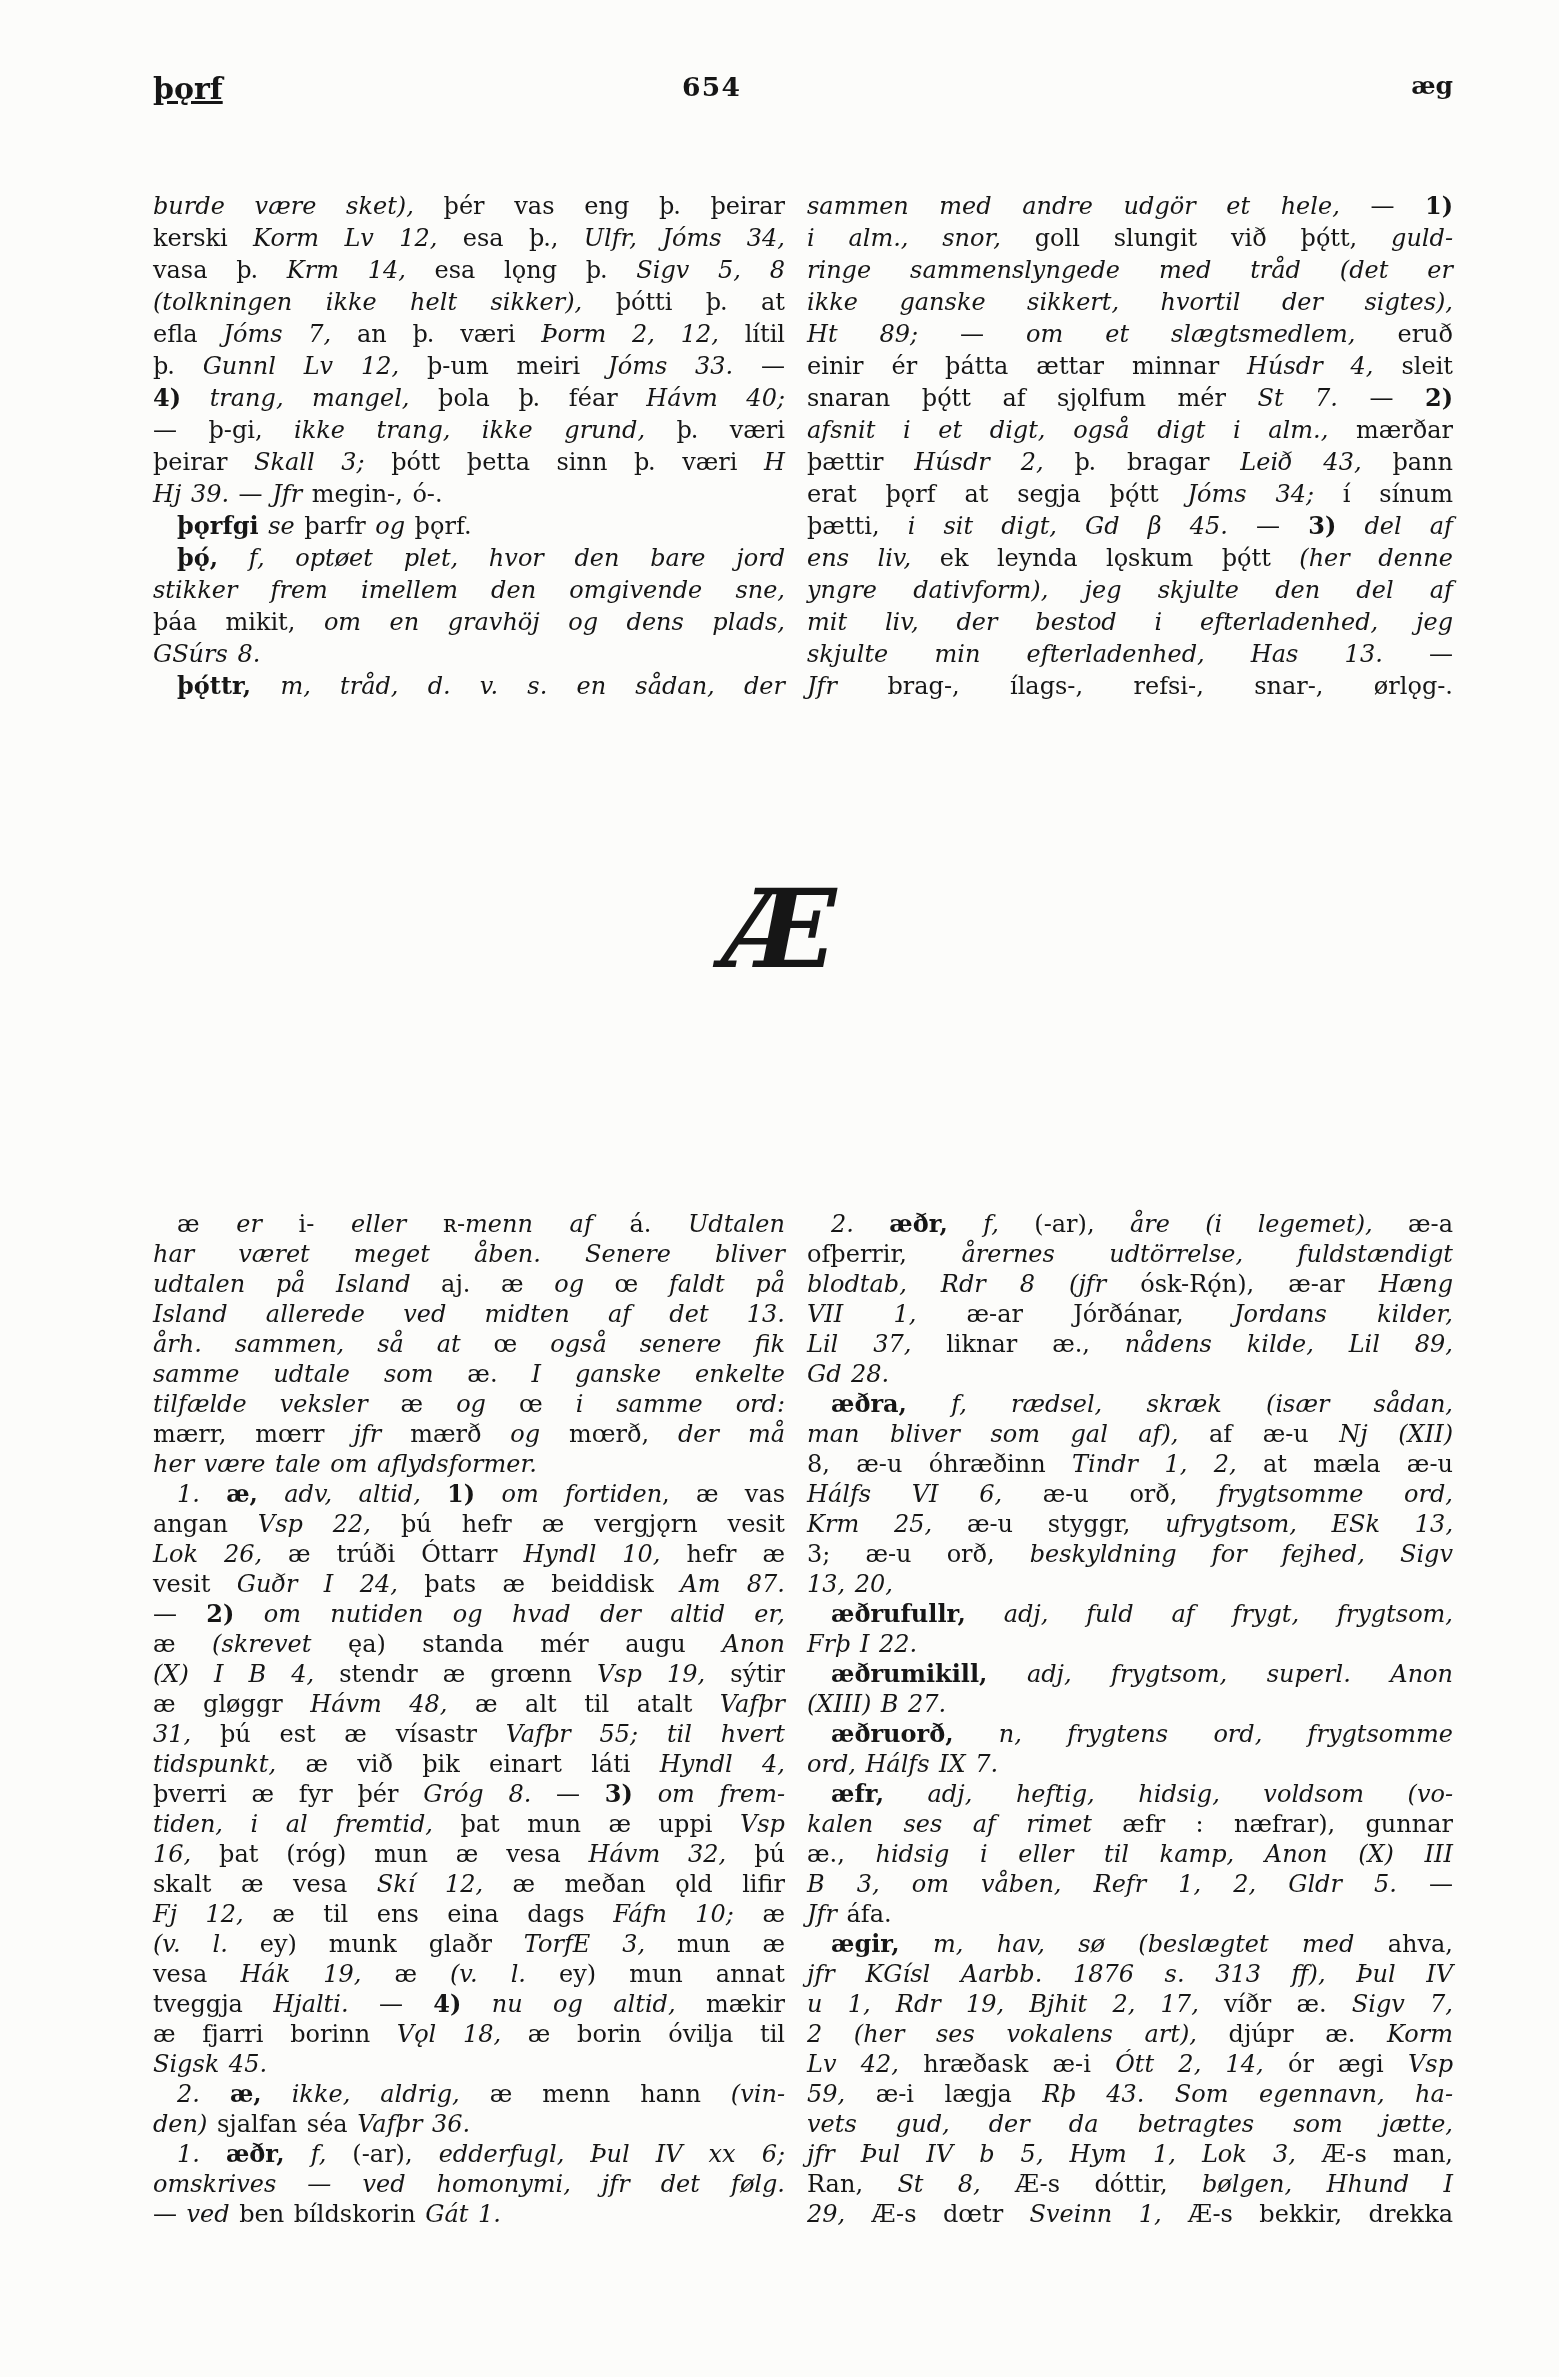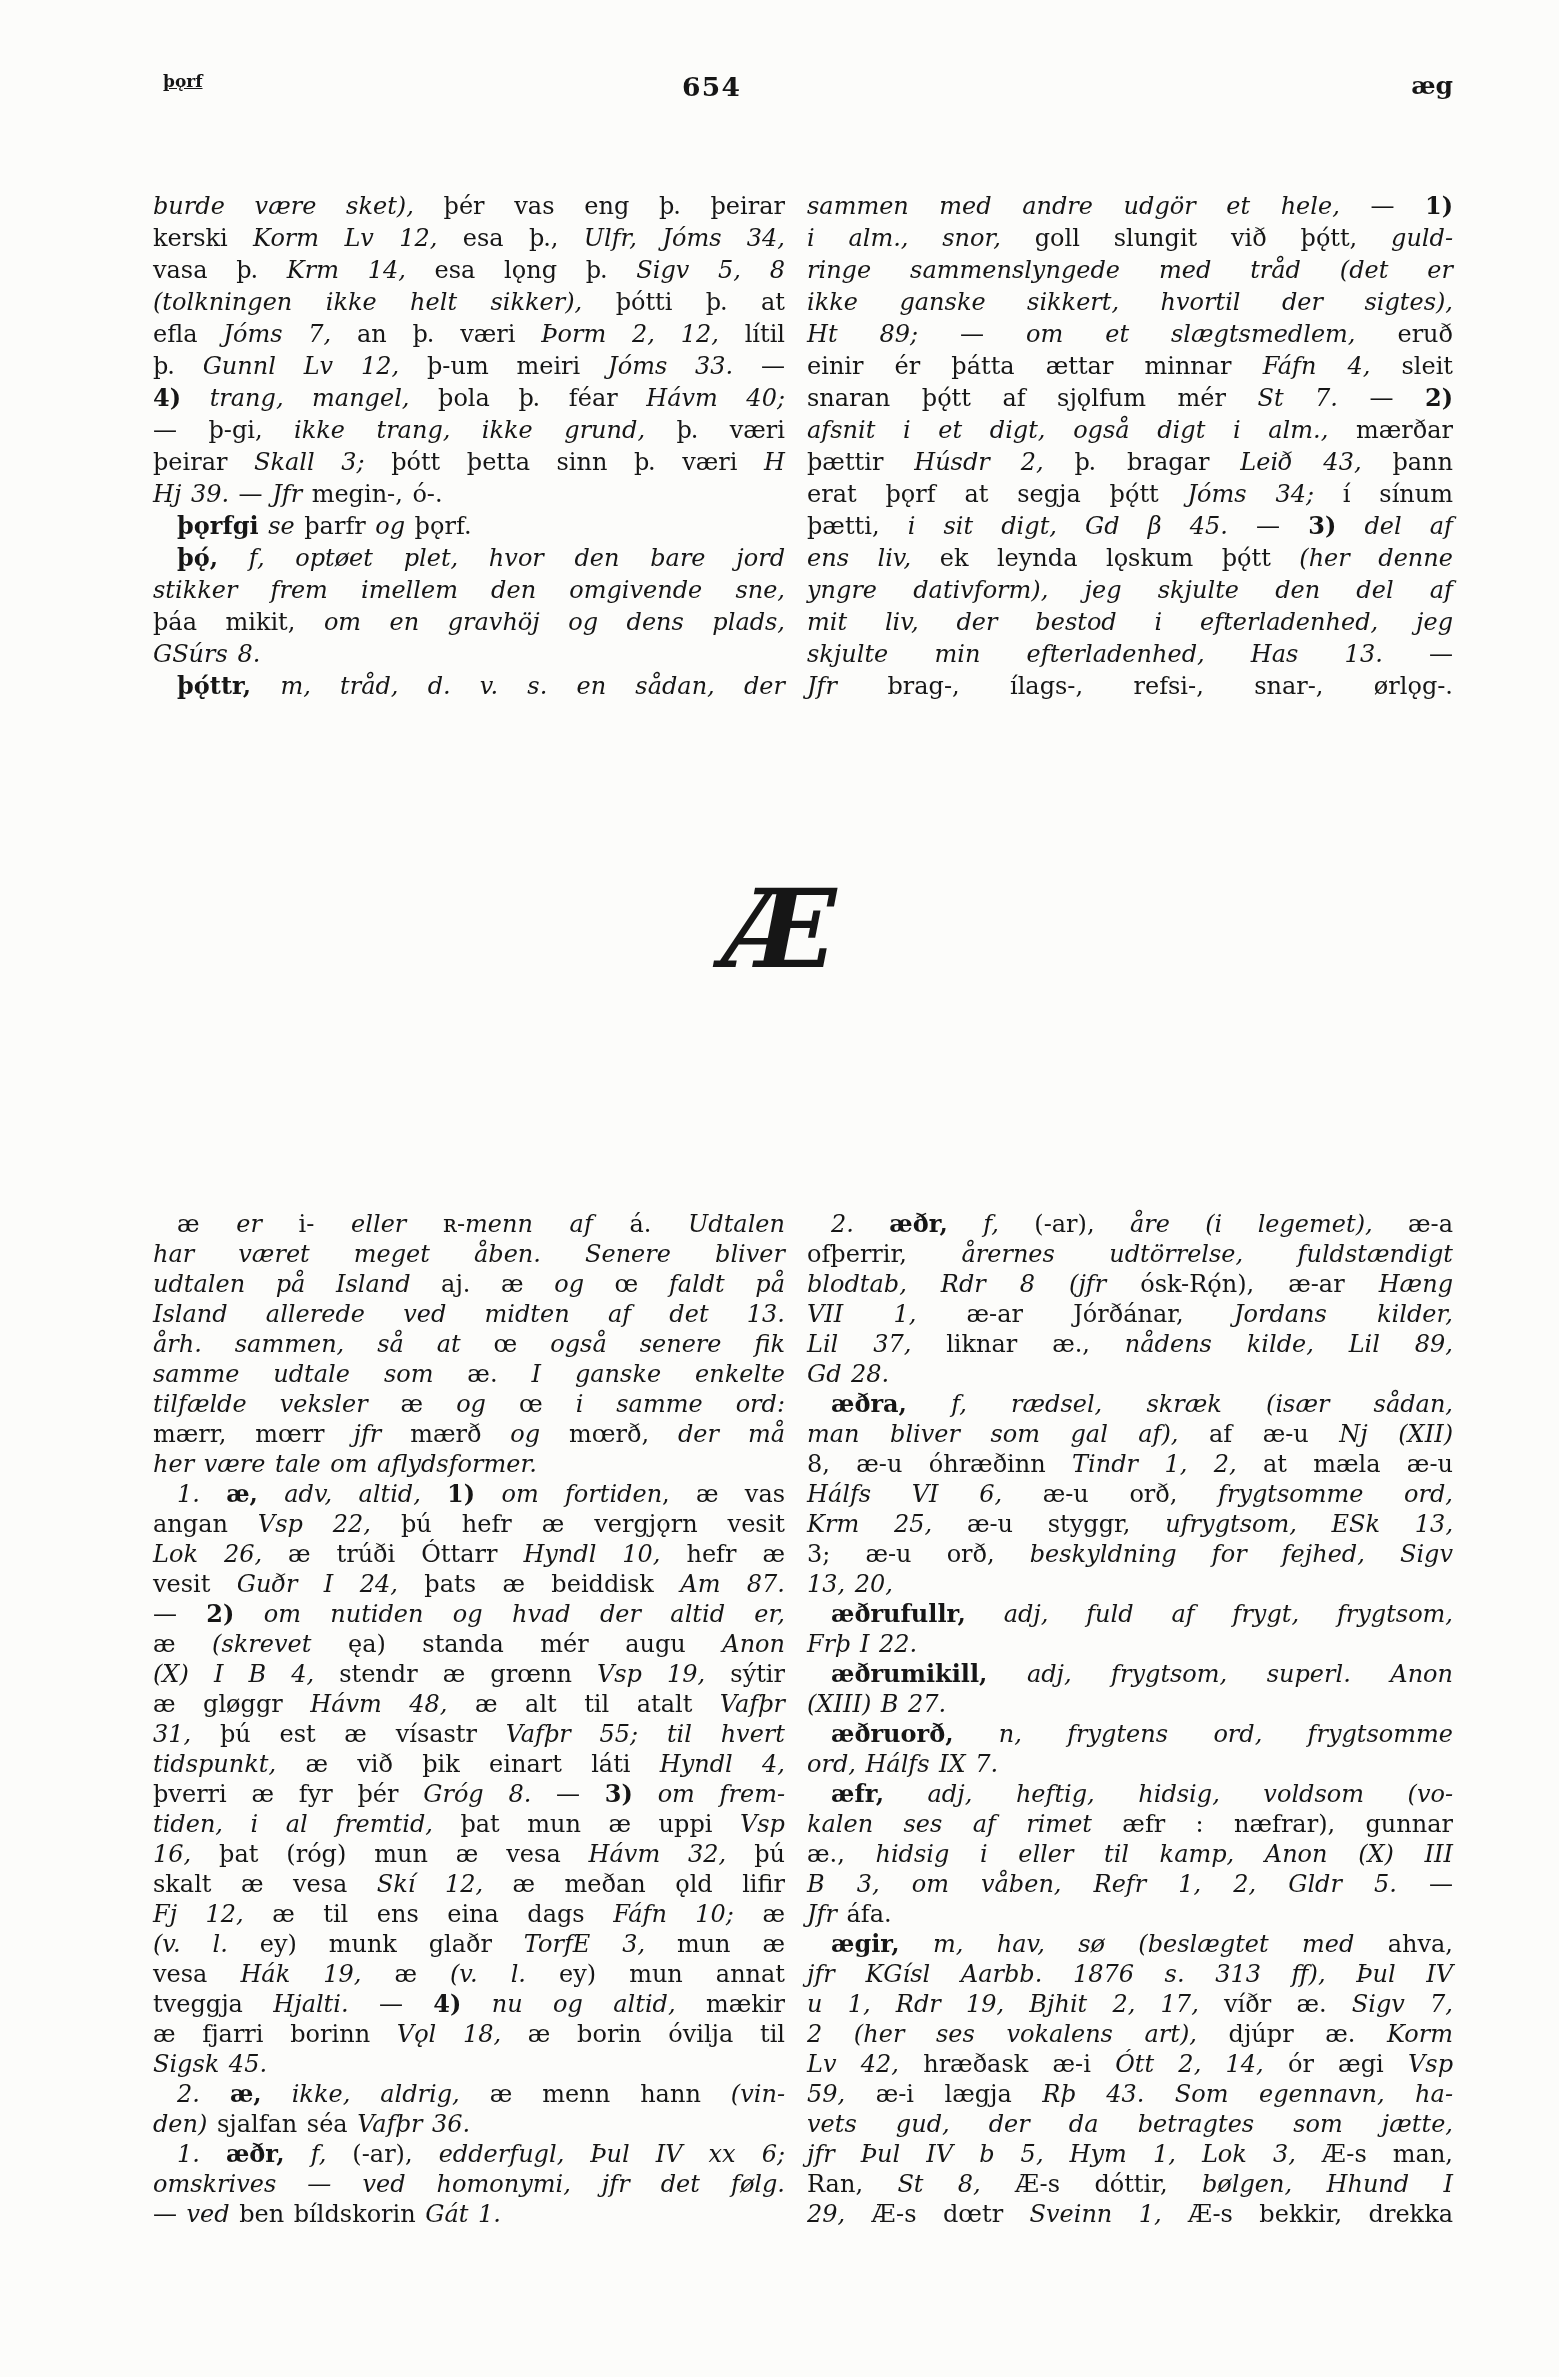--- a/index.html
+++ b/index.html
@@ -9,21 +9,21 @@
     font-family:"DejaVu Serif", "Liberation Serif", serif;
     color:#161616;
   }
   .page {
     position:relative;
     width:1560px; height:2377px;
     background:#fcfcfa;
     overflow:hidden;
   }
   .running-head { position:absolute; top:71px; left:0; width:1560px; height:38px; }
-  .head-left  { position:absolute; left:163px;  top:0; font-weight:bold; font-size:17px;text-decoration:underline; }
+  .head-left  { position:absolute; left:153px;  top:0; font-weight:bold; font-size:30px;text-decoration:underline; }
   .head-num   { position:absolute; left:682px; top:0; width:189px; font-weight:bold; font-size:26.5px; letter-spacing:1.3px; }
   .head-right { position:absolute; right:107px; top:0; font-weight:bold; font-size:25px; }
 
   .col {
     position:absolute;
     font-size:24px;
     word-spacing:1.9px;
     margin-top:35px;
   }
   .col .line { text-align:justify; }
@@ -71,21 +71,21 @@
       <div class="line j">þáa mikit, <i>om en gravhöj og dens plads,</i></div>
       <div class="line"><i>GSúrs 8.</i></div>
       <div class="line j"> <b>þǫ́ttr,</b> <i>m, tråd, d. v. s. en sådan, der</i></div>
     </div>
   <div class="col top-right">
       <div class="line j"><i>sammen med andre udgör et hele,</i> — <b>1)</b></div>
       <div class="line j"><i>i alm., snor,</i> goll slungit við þǫ́tt, <i>guld-</i></div>
       <div class="line j"><i>ringe sammenslyngede med tråd (det er</i></div>
       <div class="line j"><i>ikke ganske sikkert, hvortil der sigtes),</i></div>
       <div class="line j"><i>Ht 89;</i> — <i>om et slægtsmedlem,</i> eruð</div>
-      <div class="line j">einir ér þátta ættar minnar <i>Fáfn 4,</i> sleit</div>
+      <div class="line j">einir ér þátta ættar minnar <i>Húsdr 4,</i> sleit</div>
       <div class="line j">snaran þǫ́tt af sjǫlfum mér <i>St 7.</i> — <b>2)</b></div>
       <div class="line j"><i>afsnit i et digt, også digt i alm.,</i> mærðar</div>
       <div class="line j">þættir <i>Húsdr 2,</i> þ. bragar <i>Leið 43,</i> þann</div>
       <div class="line j">erat þǫrf at segja þǫ́tt <i>Jóms 34;</i> í sínum</div>
       <div class="line j">þætti, <i>i sit digt, Gd β 45.</i> — <b>3)</b> <i>del af</i></div>
       <div class="line j"><i>ens liv,</i> ek leynda lǫskum þǫ́tt <i>(her denne</i></div>
       <div class="line j"><i>yngre dativform), jeg skjulte den del af</i></div>
       <div class="line j"><i>mit liv, der bestod i efterladenhed, jeg</i></div>
       <div class="line j"><i>skjulte min efterladenhed, Has 13.</i> —</div>
       <div class="line j"><i>Jfr</i> brag-, ílags-, refsi-, snar-, ørlǫg-.</div>

